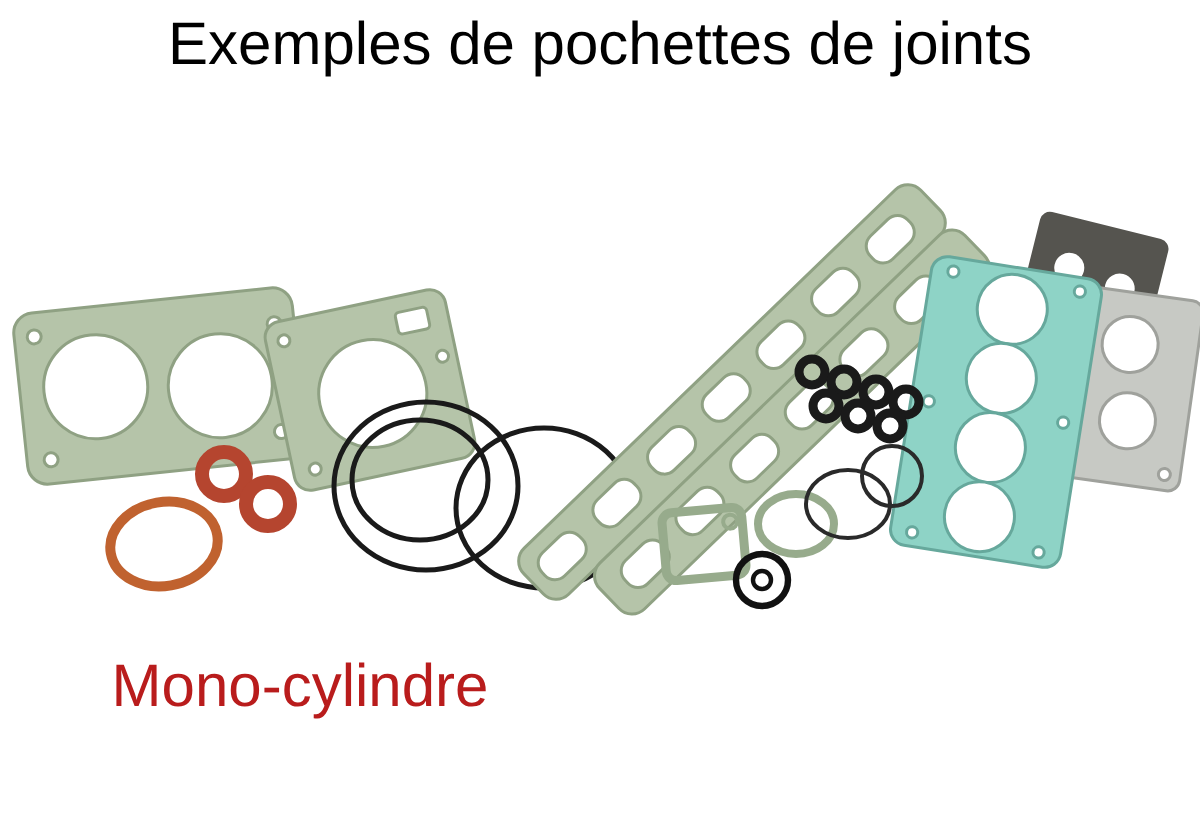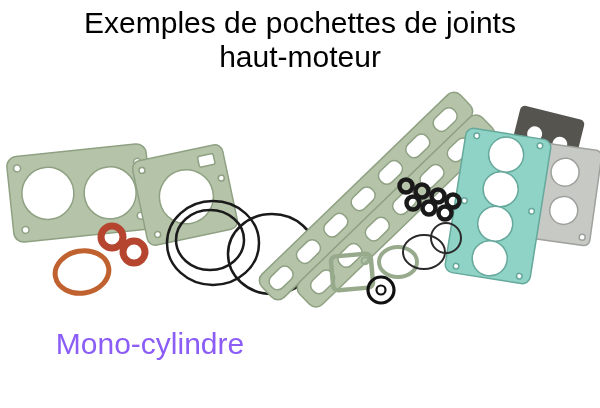--- a/index.html
+++ b/index.html
@@ -25,34 +25,33 @@
   }
   .photo {
     position: absolute;
     top: 90px;
     left: 0;
   }
   .caption {
     position: absolute;
     font-size: 30px;
     font-weight: 400;
-    color: #8b5cf6;
+    color: #b91c1c;
     text-align: center;
   }
   .caption-left  { top: 327px; left: 25px;  width: 250px; }
   .caption-right { top: 333px; left: 315px; width: 270px; }
 </style>
 </head>
 <body>
 
 <div class="page">
 
   <div class="title">
     <span>Exemples de pochettes de joints</span><br>
-    <span>haut-moteur</span>
   </div>
 
   <svg class="photo" width="600" height="238" viewBox="0 0 600 238">
 
     <g>
 
       <g stroke="#8fa183" stroke-width="1.5" transform="rotate(-6 80 103)" fill="#b5c4a9">
         <rect x="10" y="60" width="140" height="86" rx="10"></rect>
         <circle cx="48" cy="100" r="26" fill="#ffffff"></circle>
         <circle cx="110" cy="106" r="26" fill="#ffffff"></circle>

